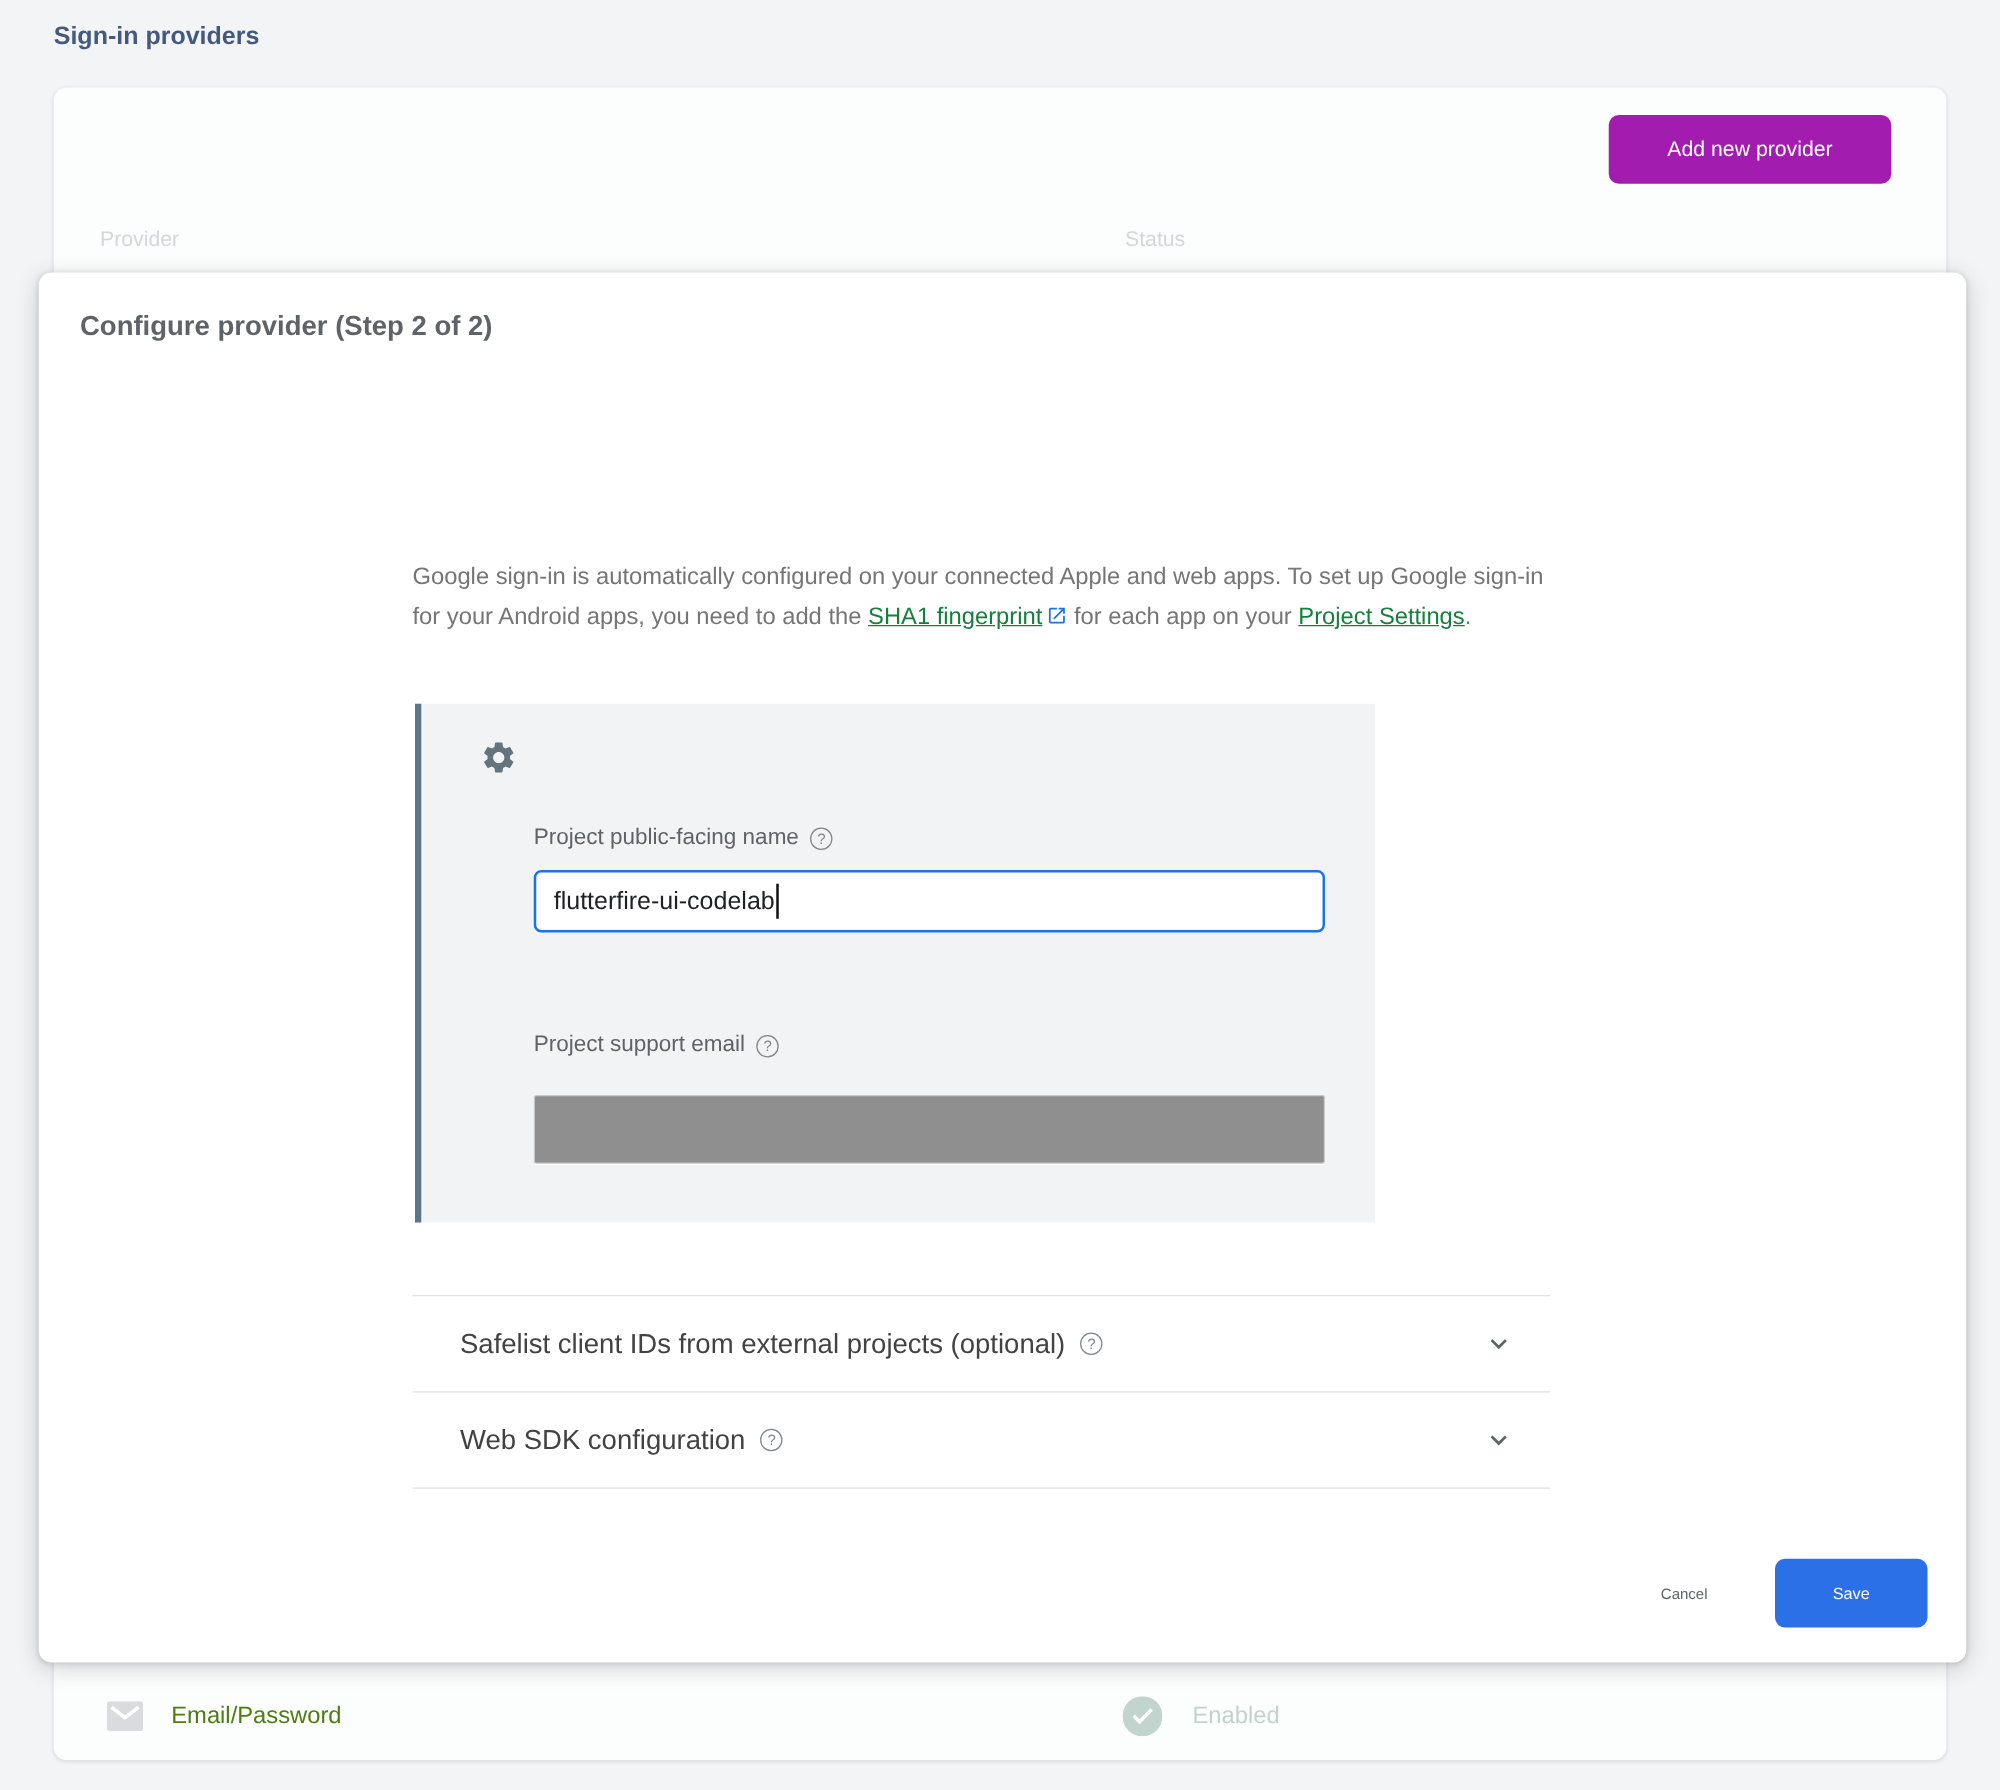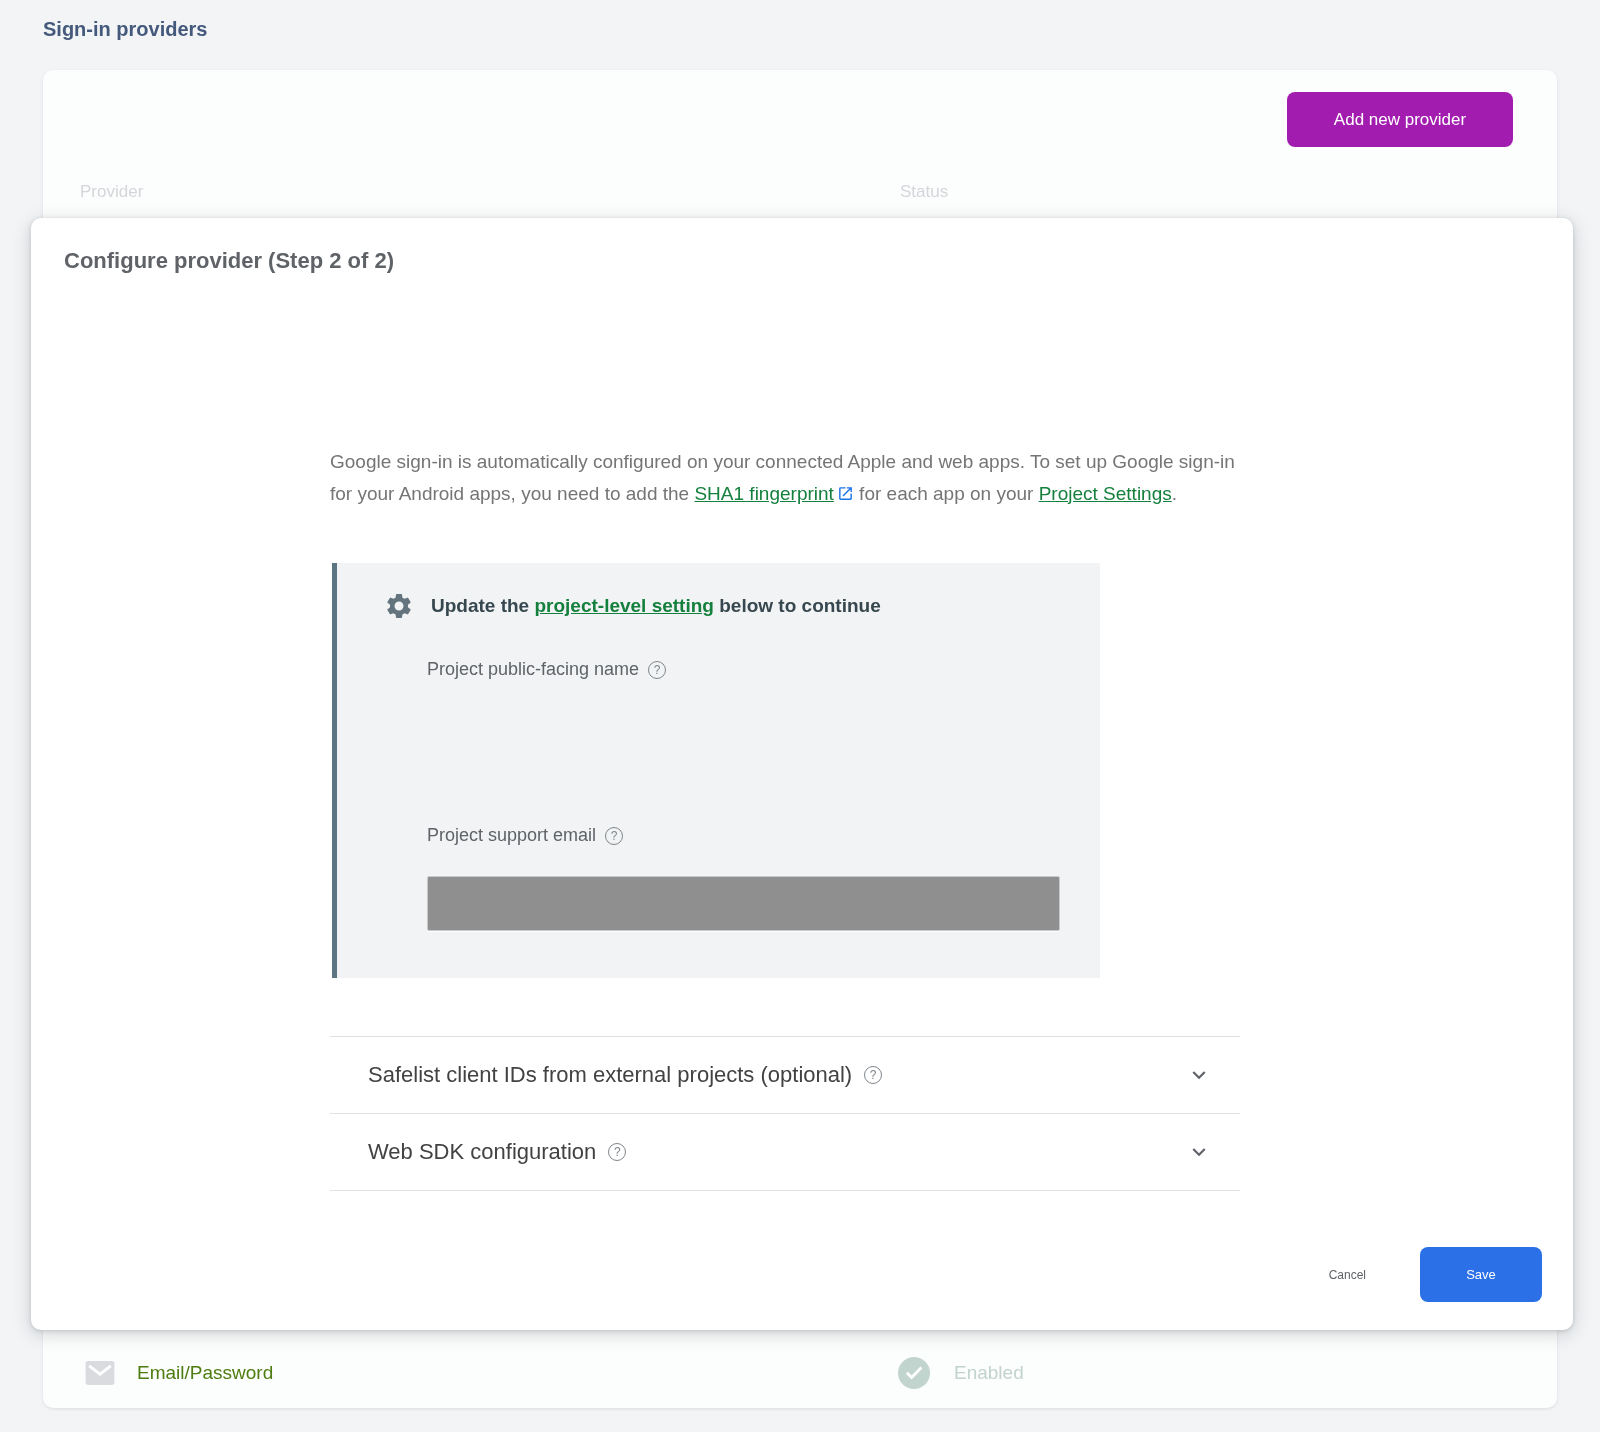--- a/index.html
+++ b/index.html
@@ -84,21 +84,21 @@
     background: #f1f3f4; border-left: 5px solid #5b7583;
   }
   .notice-row {
     position: absolute; left: 47px; top: 28px; display: flex; align-items: center;
   }
   .gear-icon { width: 30px; height: 30px; flex: 0 0 auto; }
   .notice-text { margin-left: 17px; font-size: 19px; font-weight: 700; color: #37474f; }
   .notice-text a { font-weight: 700; }
   .field-label {
     position: absolute; left: 90px; font-size: 18px; color: #5f6368;
-    display: flex; align-items: center; gap: 9px;
+    display: flex; align-items: flex-end; gap: 9px;
   }
   .label-public-name { top: 96px; }
   .label-support-email { top: 262px; }
   .help-icon {
     display: inline-flex; align-items: center; justify-content: center;
     width: 18px; height: 18px; border: 1.5px solid #80868b; border-radius: 50%;
     font-size: 12px; color: #80868b; cursor: default;
   }
   .text-input {
     position: absolute; left: 90px; top: 133px; width: 633px; height: 50px;
@@ -176,26 +176,29 @@
 
   <div class="description"><span>Google sign-in is automatically configured on your connected Apple and web apps. To set up Google sign-in for your Android apps, you need to add the </span><a class="inline-link">SHA1 fingerprint</a><svg class="ext-link-icon" viewBox="0 0 24 24" fill="#1a73e8">
         <path d="M19 19H5V5h7V3H5a2 2 0 0 0-2 2v14a2 2 0 0 0 2 2h14c1.1 0 2-.9 2-2v-7h-2v7zM14 3v2h3.59l-9.83 9.83 1.41 1.41L19 6.41V10h2V3h-7z"></path>
       </svg><span> for each app on your </span><a class="inline-link">Project Settings</a><span>.</span></div>
 
   <div class="notice-panel">
     <div class="notice-row">
       <svg class="gear-icon" viewBox="0 0 24 24" fill="#64747f">
         <path d="M19.14 12.94c.04-.3.06-.61.06-.94 0-.32-.02-.64-.07-.94l2.03-1.58c.18-.14.23-.41.12-.61l-1.92-3.32c-.12-.22-.37-.29-.59-.22l-2.39.96c-.5-.38-1.03-.7-1.62-.94l-.36-2.54c-.04-.24-.24-.41-.48-.41h-3.84c-.24 0-.43.17-.47.41l-.36 2.54c-.59.24-1.13.57-1.62.94l-2.39-.96c-.22-.08-.47 0-.59.22L2.74 8.87c-.12.21-.08.47.12.61l2.03 1.58c-.05.3-.09.63-.09.94s.02.64.07.94l-2.03 1.58c-.18.14-.23.41-.12.61l1.92 3.32c.12.22.37.29.59.22l2.39-.96c.5.38 1.03.7 1.62.94l.36 2.54c.05.24.24.41.48.41h3.84c.24 0 .44-.17.47-.41l.36-2.54c.59-.24 1.13-.56 1.62-.94l2.39.96c.22.08.47 0 .59-.22l1.92-3.32c.12-.22.07-.47-.12-.61l-2.01-1.58zM12 15.6c-1.98 0-3.6-1.62-3.6-3.6s1.62-3.6 3.6-3.6 3.6 1.62 3.6 3.6-1.62 3.6-3.6 3.6z"></path>
       </svg>
-      <div class="notice-text"><span>Update the </span><a class="inline-link">project-level setting</a><span> below to continue</span></div>
     </div>
 
     <div class="field-label label-public-name">
       <span>Project public-facing name</span>
       <span class="help-icon">?</span>
+    </div>
+    <div class="text-input">
+      <span>flutterfire-ui-codelab</span>
+        <span class="caret"></span>
     </div>
 
     <div class="field-label label-support-email">
       <span>Project support email</span>
       <span class="help-icon">?</span>
     </div>
     <div class="redacted-select"></div>
   </div>
 
   <div class="sections">

